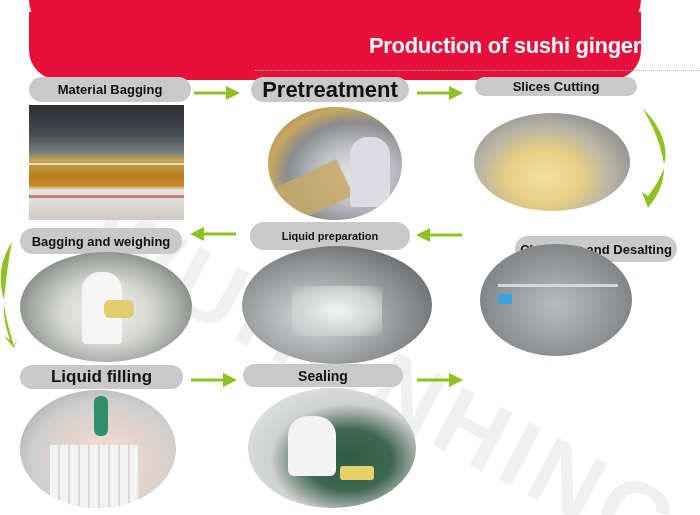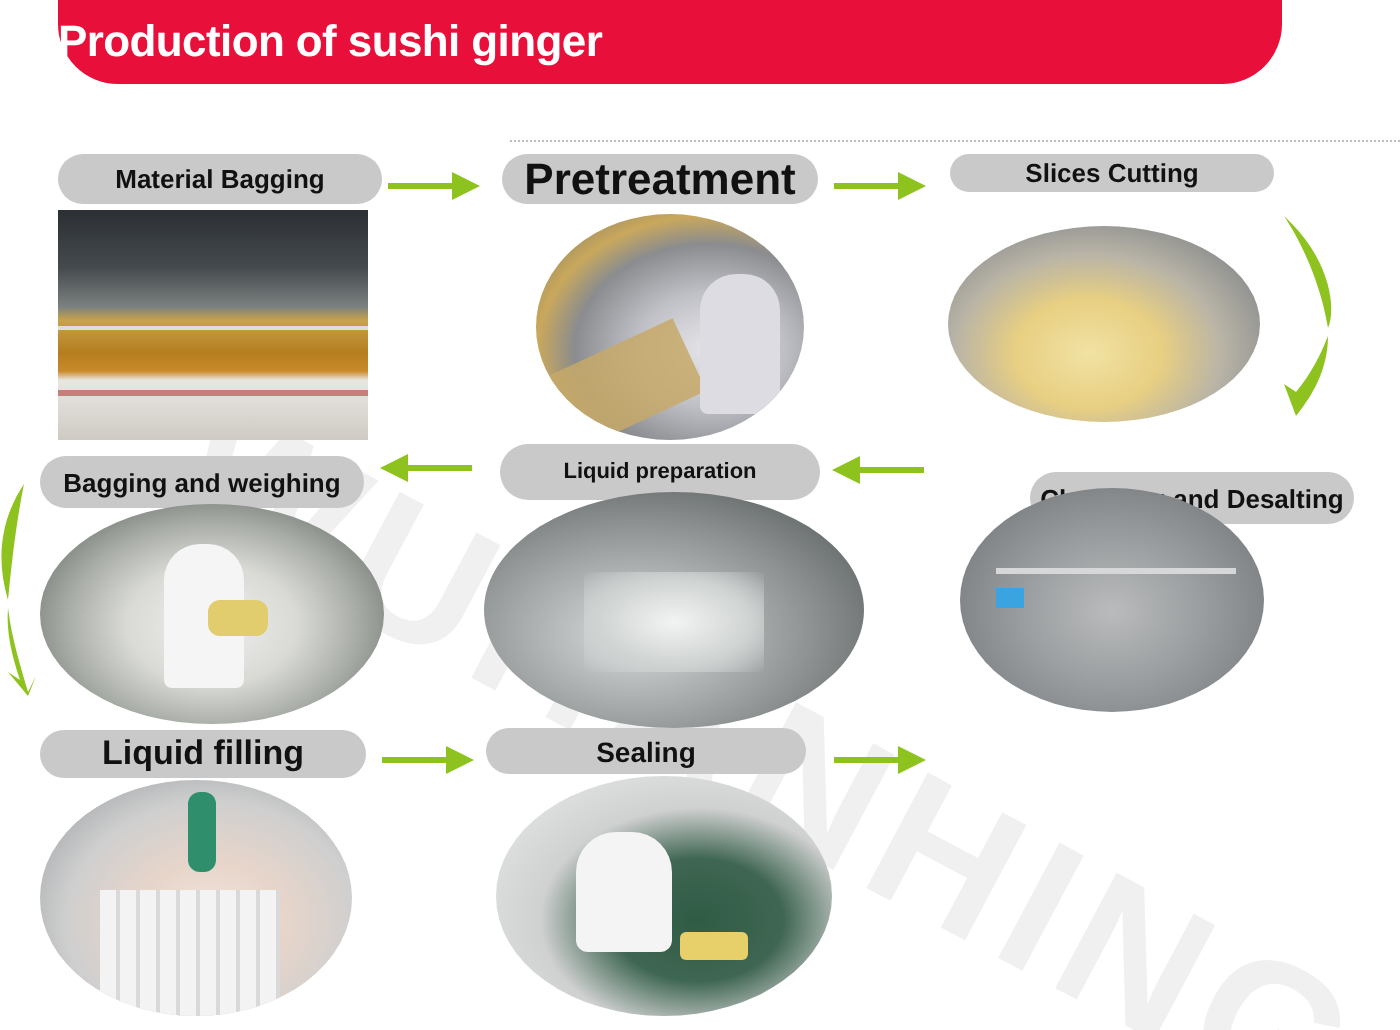--- a/index.html
+++ b/index.html
@@ -1,18 +1,18 @@
 <!DOCTYPE html>
 <html><head>
 <meta charset="utf-8">
 <style>
   html,body{margin:0;padding:0;background:#fff;}
   body{width:700px;height:515px;position:relative;overflow:hidden;font-family:"Liberation Sans",sans-serif;}
   .abs{position:absolute;}
-  .banner{left:29px;top:0;width:612px;height:42px;background:#e8103a;border-radius:0 0 30px 30px;display:flex;align-items:center;justify-content:flex-start;color:#fff;font-weight:bold;font-size:22px;letter-spacing:-0.3px;}
+  .banner{left:29px;top:12px;width:612px;height:68px;background:#e8103a;border-radius:0 0 30px 30px;display:flex;align-items:center;justify-content:flex-end;color:#fff;font-weight:bold;font-size:22px;letter-spacing:-0.3px;}
   .banner-cap{left:29px;top:-30px;width:612px;height:60px;background:#e8103a;border-radius:30px;}
   .dotline{left:255px;top:70px;width:445px;border-top:1px dotted #bbb;}
   .pill{background:#c9c9c9;border-radius:14px;display:flex;align-items:center;justify-content:center;font-weight:bold;color:#111;white-space:nowrap;}
   .photo{overflow:hidden;}
   .oval{border-radius:50%;overflow:hidden;}
   .watermark{left:120px;top:180px;font-size:95px;font-weight:bold;color:rgba(200,200,200,0.28);transform:rotate(28deg);transform-origin:left top;letter-spacing:6px;white-space:nowrap;}
 </style>
 </head>
 <body>
 

